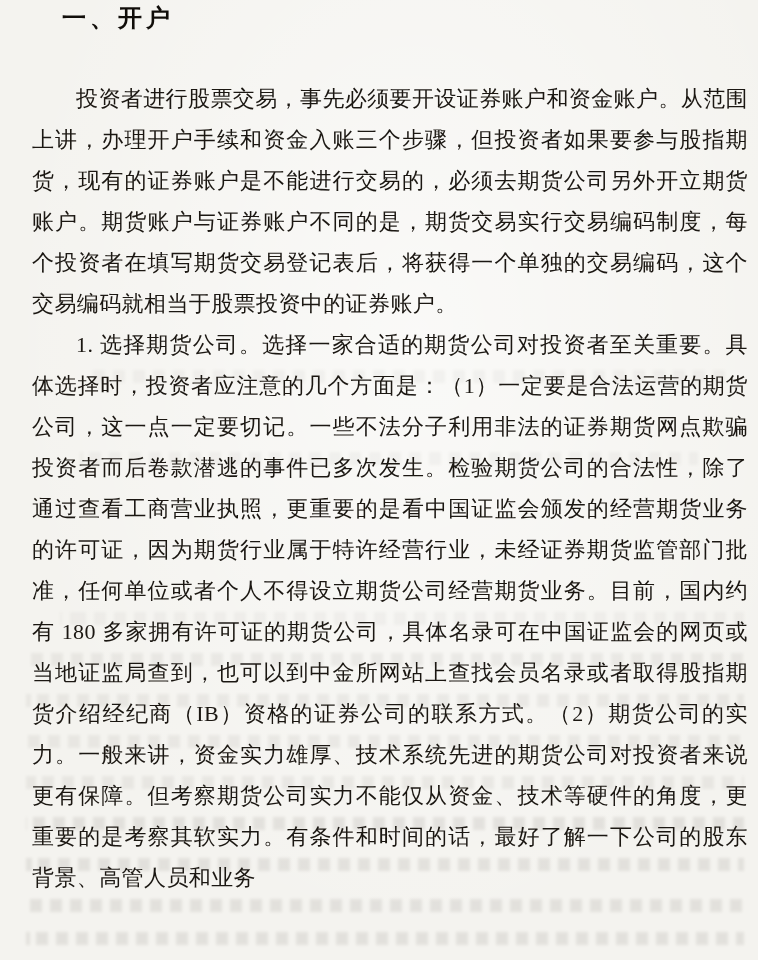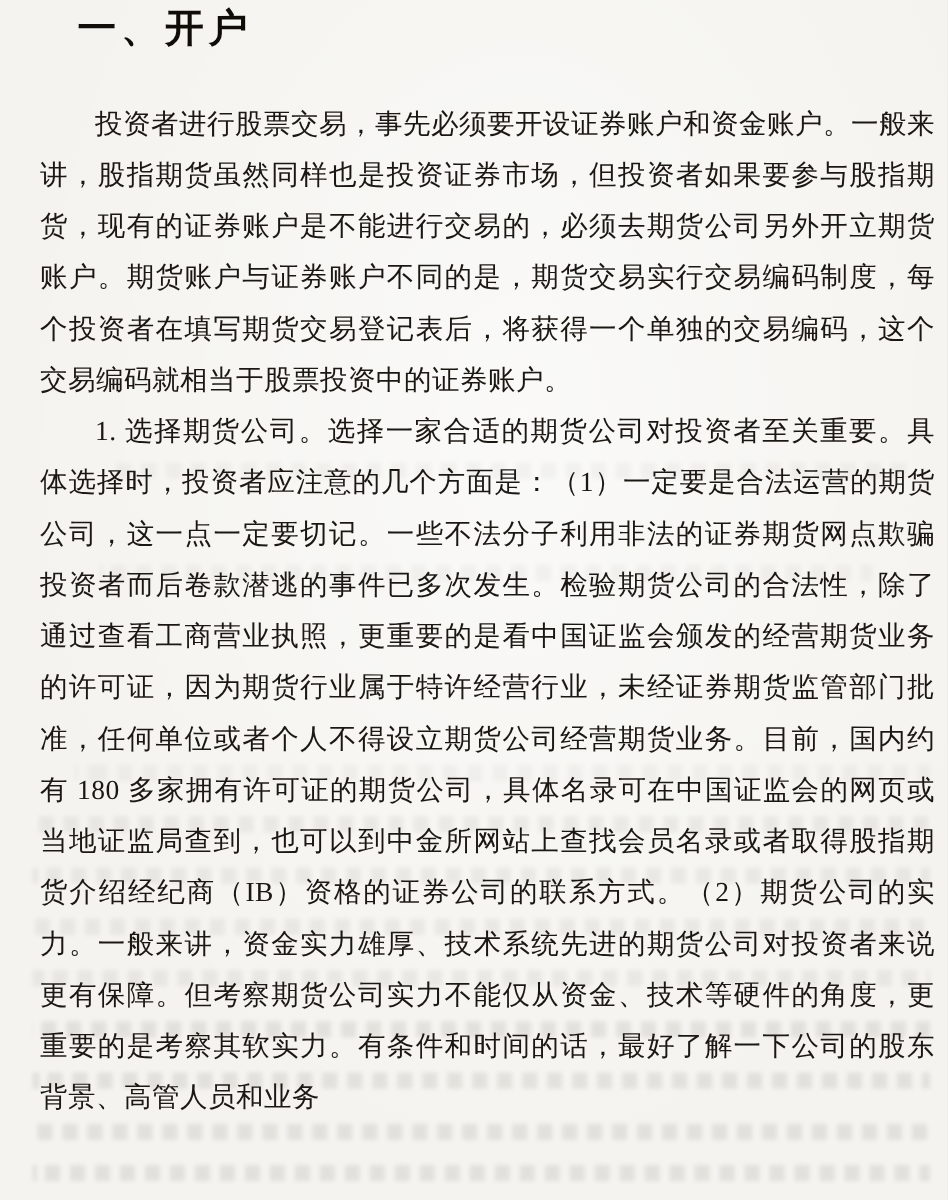--- a/index.html
+++ b/index.html
@@ -19,21 +19,21 @@
     color: #17130e;
     font-family: "Liberation Serif", "DejaVu Serif", serif;
   }
   .section-heading {
     position: absolute;
     top: 2px;
     left: 62px;
     margin: 0;
     font-family: "Liberation Sans", "DejaVu Sans", sans-serif;
     font-weight: bold;
-    font-size: 31px;
+    font-size: 24px;
     letter-spacing: 4px;
     color: #100d09;
     text-align: right;
   }
   .body-text {
     position: absolute;
     top: 78px;
     left: 32px;
     width: 716px;
     font-size: 22px;
@@ -76,17 +76,17 @@
   <i class="ghost" style="top:735px; background-position: 2px 0;"></i>
   <i class="ghost" style="top:776px; background-position: 16px 0;"></i>
   <i class="ghost strong" style="top:817px; background-position: 7px 0;"></i>
   <i class="ghost strong" style="top:858px; background-position: 12px 0;"></i>
   <i class="ghost strong" style="top:899px; background-position: 4px 0;"></i>
   <i class="ghost strong" style="top:932px; background-position: 10px 0;"></i>
 
   <h1 class="section-heading">一、开户</h1>
 
   <div class="body-text">
-    <p>投资者进行股票交易，事先必须要开设证券账户和资金账户。一般来讲，股指期货虽然同样也是投资证券市场，但投资者如果要参与股指期货，现有的证券账户是不能进行交易的，必须去期货公司另外开立期货账户。期货账户与证券账户不同的是，期货交易实行交易编码制度，每个投资者在填写期货交易登记表后，将获得一个单独的交易编码，这个交易编码就相当于股票投资中的证券账户。</p>
+    <p>投资者进行股票交易，事先必须要开设证券账户和资金账户。从范围上讲，办理开户手续和资金入账三个步骤，但投资者如果要参与股指期货，现有的证券账户是不能进行交易的，必须去期货公司另外开立期货账户。期货账户与证券账户不同的是，期货交易实行交易编码制度，每个投资者在填写期货交易登记表后，将获得一个单独的交易编码，这个交易编码就相当于股票投资中的证券账户。</p>
     <p>1. 选择期货公司。选择一家合适的期货公司对投资者至关重要。具体选择时，投资者应注意的几个方面是：（1）一定要是合法运营的期货公司，这一点一定要切记。一些不法分子利用非法的证券期货网点欺骗投资者而后卷款潜逃的事件已多次发生。检验期货公司的合法性，除了通过查看工商营业执照，更重要的是看中国证监会颁发的经营期货业务的许可证，因为期货行业属于特许经营行业，未经证券期货监管部门批准，任何单位或者个人不得设立期货公司经营期货业务。目前，国内约有 180 多家拥有许可证的期货公司，具体名录可在中国证监会的网页或当地证监局查到，也可以到中金所网站上查找会员名录或者取得股指期货介绍经纪商（IB）资格的证券公司的联系方式。（2）期货公司的实力。一般来讲，资金实力雄厚、技术系统先进的期货公司对投资者来说更有保障。但考察期货公司实力不能仅从资金、技术等硬件的角度，更重要的是考察其软实力。有条件和时间的话，最好了解一下公司的股东背景、高管人员和业务</p>
   </div>
 
 </div>
 
 </body></html>

